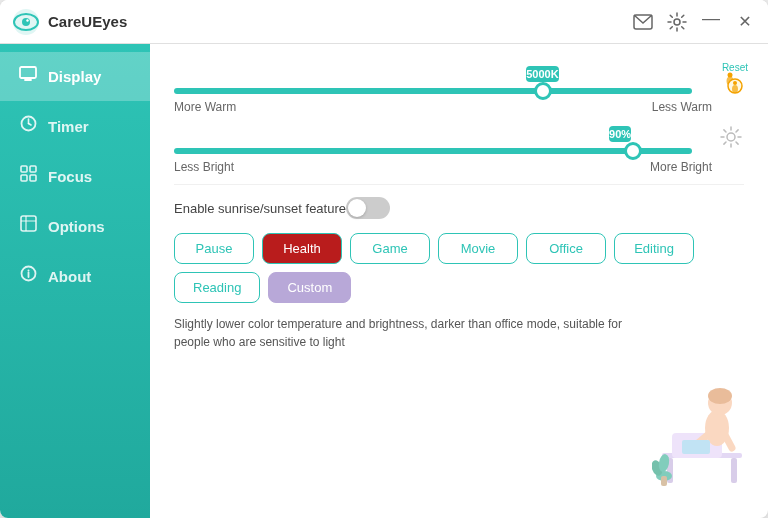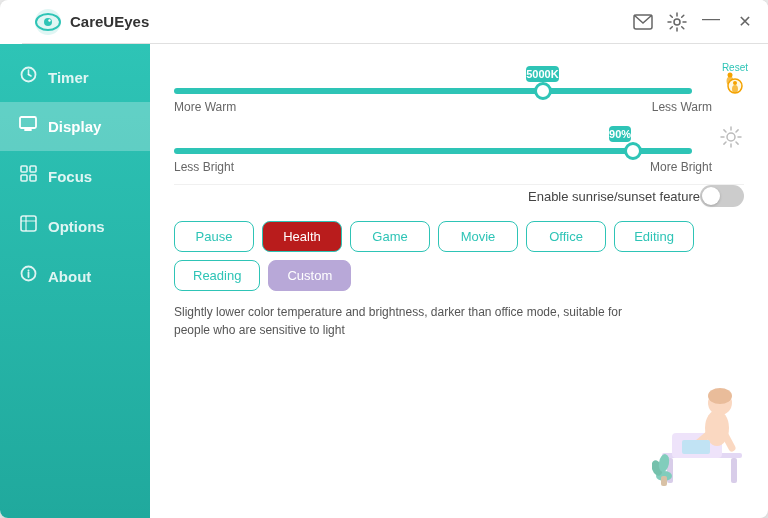--- a/index.html
+++ b/index.html
@@ -22,21 +22,20 @@
     }
     
     .title-bar {
       display: flex;
       align-items: center;
       padding: 0 12px;
       height: 44px;
       background: #ffffff;
       border-bottom: 1px solid #e0e0e0;
       flex-shrink: 0;
-      margin-left: 22px;
     }
     .title-bar-logo {
       width: 28px;
       height: 28px;
       margin-right: 8px;
     }
     .title-bar-title {
       font-size: 15px;
       font-weight: 600;
       color: #333;
@@ -126,22 +125,22 @@
       height: 18px;
       border-radius: 50%;
       background: white;
       border: 3px solid #2ec4b6;
       cursor: pointer;
     }
     
     .toggle-row {
       display: flex;
       align-items: center;
-      justify-content: flex-end;
-      padding: 0 0 14px 0;
+      justify-content: flex-start;
+      padding: 12px 0 14px 0;
       border-top: 1px solid #f0f0f0;
       margin-top: 4px;
     }
     .toggle-label {
       font-size: 13px;
       color: #444;
     }
     .toggle {
       width: 44px;
       height: 22px;
@@ -263,39 +262,39 @@
         </svg>
       </div>
       <div class="tb-icon" style="font-size:18px;color:#666;padding-bottom:6px;">—</div>
       <div class="tb-icon" style="font-size:16px;color:#666;">✕</div>
     </div>
   </div>
 
   <div class="main-layout">
 
     <div class="sidebar">
+      <div class="sidebar-item active">
+        <span class="sidebar-icon">
+          <svg width="18" height="16" viewBox="0 0 18 16" fill="none">
+            <rect x="1" y="1" width="16" height="11" rx="1.5" stroke="white" stroke-width="1.8"></rect>
+            <line x1="6" y1="14" x2="12" y2="14" stroke="white" stroke-width="1.8" stroke-linecap="round"></line>
+            <line x1="9" y1="12" x2="9" y2="14" stroke="white" stroke-width="1.8"></line>
+          </svg>
+        </span>
+        <span>Display</span>
+      </div>
       <div class="sidebar-item">
         <span class="sidebar-icon">
           <svg width="17" height="17" viewBox="0 0 17 17" fill="none">
             <circle cx="8.5" cy="8.5" r="7" stroke="rgba(255,255,255,0.85)" stroke-width="1.8"></circle>
             <line x1="8.5" y1="8.5" x2="8.5" y2="4" stroke="rgba(255,255,255,0.85)" stroke-width="1.6" stroke-linecap="round"></line>
             <line x1="8.5" y1="8.5" x2="11" y2="10" stroke="rgba(255,255,255,0.85)" stroke-width="1.6" stroke-linecap="round"></line>
           </svg>
         </span>
         <span>Timer</span>
-      </div>
-      <div class="sidebar-item active">
-        <span class="sidebar-icon">
-          <svg width="18" height="16" viewBox="0 0 18 16" fill="none">
-            <rect x="1" y="1" width="16" height="11" rx="1.5" stroke="white" stroke-width="1.8"></rect>
-            <line x1="6" y1="14" x2="12" y2="14" stroke="white" stroke-width="1.8" stroke-linecap="round"></line>
-            <line x1="9" y1="12" x2="9" y2="14" stroke="white" stroke-width="1.8"></line>
-          </svg>
-        </span>
-        <span>Display</span>
       </div>
       <div class="sidebar-item">
         <span class="sidebar-icon">
           <svg width="17" height="17" viewBox="0 0 17 17" fill="none">
             <rect x="1" y="1" width="6" height="6" rx="1" stroke="rgba(255,255,255,0.85)" stroke-width="1.6"></rect>
             <rect x="10" y="1" width="6" height="6" rx="1" stroke="rgba(255,255,255,0.85)" stroke-width="1.6"></rect>
             <rect x="1" y="10" width="6" height="6" rx="1" stroke="rgba(255,255,255,0.85)" stroke-width="1.6"></rect>
             <rect x="10" y="10" width="6" height="6" rx="1" stroke="rgba(255,255,255,0.85)" stroke-width="1.6"></rect>
           </svg>
         </span>

